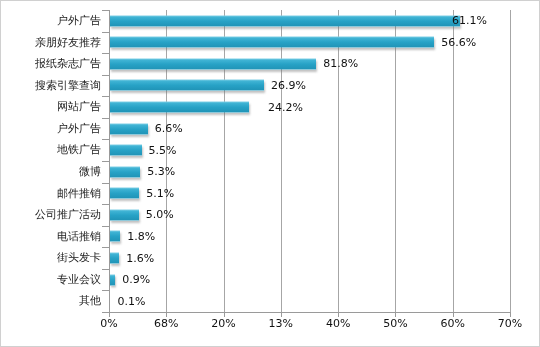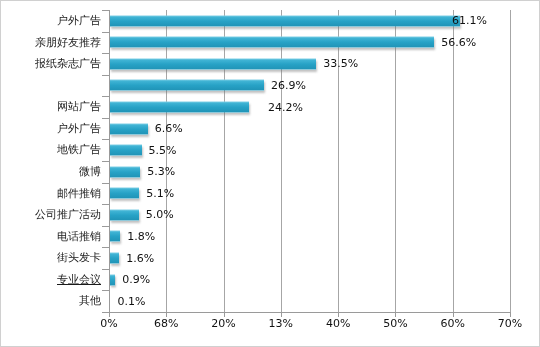--- a/index.html
+++ b/index.html
@@ -165,24 +165,25 @@
         <div class="bar-wrap" style="width: 324.237px;">
           <div class="bar" style="width: 324.237px;"></div>
           <div class="bar-value">56.6%</div>
         </div>
       </div>
       <div class="row" style="top: 52.1429px; height: 21.5714px; padding-left: 28px;">
         <div class="cat-label" style="right: auto; left: 4px; width: 96px; line-height: 21.5714px;">报纸杂志广告</div>
         <div class="tick-y" style="top: 0px;"></div>
         <div class="bar-wrap" style="width: 206.229px;">
           <div class="bar" style="width: 206.229px;"></div>
-          <div class="bar-value">33.5%</div>
+          <div class="bar-value">81.8%</div>
         </div>
       </div>
       <div class="row" style="top: 73.7143px; height: 21.5714px;">
+        <div class="cat-label" style="right: auto; left: 4px; width: 96px; line-height: 21.5714px;">搜索引擎查询</div>
         <div class="tick-y" style="top: 0px;"></div>
         <div class="bar-wrap" style="width: 154.099px;">
           <div class="bar" style="width: 154.099px;"></div>
           <div class="bar-value">26.9%</div>
         </div>
       </div>
       <div class="row" style="top: 95.2857px; height: 21.5714px;">
         <div class="cat-label" style="right: auto; left: 4px; width: 96px; line-height: 21.5714px;">网站广告</div>
         <div class="tick-y" style="top: 0px;"></div>
         <div class="bar-wrap" style="width: 151px;">
@@ -240,21 +241,21 @@
       </div>
       <div class="row" style="top: 246.286px; height: 21.5714px;">
         <div class="cat-label" style="right: auto; left: 4px; width: 96px; line-height: 21.5714px;">街头发卡</div>
         <div class="tick-y" style="top: 0px;"></div>
         <div class="bar-wrap" style="width: 9.16571px;">
           <div class="bar" style="width: 9.16571px;"></div>
           <div class="bar-value">1.6%</div>
         </div>
       </div>
       <div class="row" style="top: 267.857px; height: 21.5714px;">
-        <div class="cat-label" style="right: auto; left: 4px; width: 96px; line-height: 21.5714px; text-decoration: underline;">专业会议</div>
+        <div class="cat-label" style="right: auto; left: 4px; width: 96px; line-height: 21.5714px;">专业会议</div>
         <div class="tick-y" style="top: 0px;"></div>
         <div class="bar-wrap" style="width: 5.15571px;">
           <div class="bar" style="width: 5.15571px;"></div>
           <div class="bar-value">0.9%</div>
         </div>
       </div>
       <div class="row" style="top: 289.429px; height: 21.5714px;">
         <div class="cat-label" style="right: auto; left: 4px; width: 96px; line-height: 21.5714px;">其他</div>
         <div class="tick-y" style="top: 0px;"></div>
         <div class="bar-wrap" style="width: 0.572857px;">

